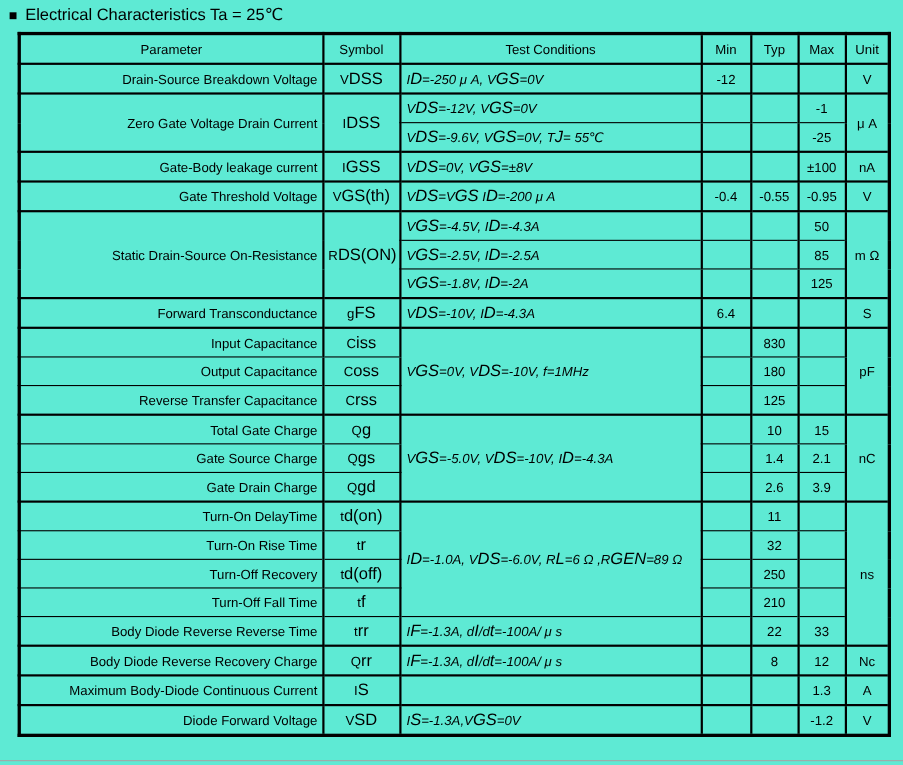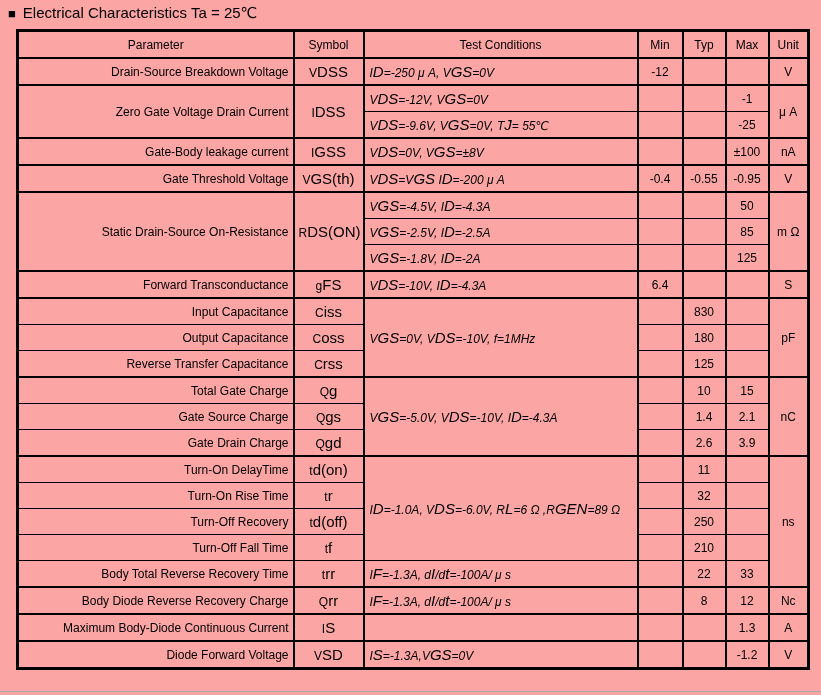--- a/index.html
+++ b/index.html
@@ -1,17 +1,17 @@
 <!DOCTYPE html>
 <html><head>
 <meta charset="utf-8">
 <style>
   html,body { margin:0; padding:0; background:#ffffff; }
   .page {
-    position:relative; width:821px; height:695px; background:#fca5a5;
+    position:relative; width:821px; height:695px; background:#5eead4;
     font-family:"Liberation Sans","DejaVu Sans",sans-serif; color:#000;
   }
   .title { position:absolute; left:8px; top:4px; font-size:15px; white-space:nowrap; }
   .title .bullet { font-size:13px; margin-right:7px; }
   table.ec {
     position:absolute; left:16px; top:29px; width:791px;
     border-collapse:collapse; table-layout:fixed;
     border:3px solid #000;
     padding-left:20px;
   }
@@ -209,21 +209,21 @@
       <td class="max tb"></td>
     </tr>
     <tr>
       <td class="param tb">Turn-Off Fall Time</td>
       <td class="sym tb"><span>t</span><span class="sub">f</span></td>
       <td class="min tb"></td>
       <td class="typ tb">210</td>
       <td class="max tb"></td>
     </tr>
     <tr>
-      <td class="param">Body Total Reverse Recovery Time</td>
+      <td class="param">Body Diode Reverse Reverse Time</td>
       <td class="sym"><span>t</span><span class="sub">rr</span></td>
       <td class="cond"><span>I</span><span class="sub">F</span><span>=-1.3A, d</span><span class="sub">I</span><span>/d</span><span class="sub">t</span><span>=-100A/ μ s</span></td>
       <td class="min"></td>
       <td class="typ">22</td>
       <td class="max">33</td>
     </tr>
 
     <tr>
       <td class="param">Body Diode Reverse Recovery Charge</td>
       <td class="sym"><span>Q</span><span class="sub">rr</span></td>

